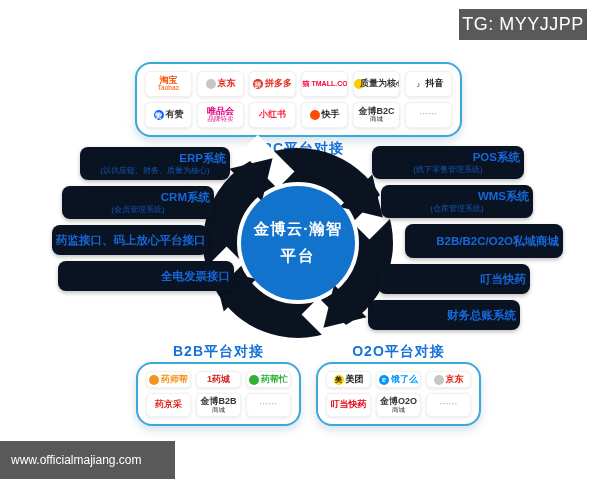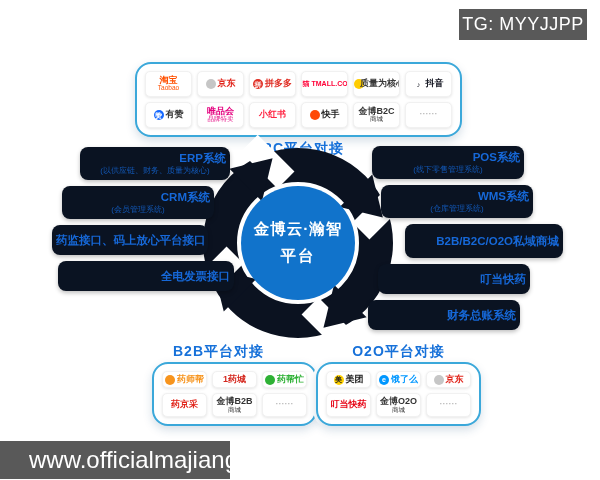--- a/index.html
+++ b/index.html
@@ -4,31 +4,31 @@
 <style>
   * { margin:0; padding:0; box-sizing:border-box; }
   html,body { width:600px; height:480px; background:#fff; overflow:hidden;
               font-family:"Liberation Sans","DejaVu Sans",sans-serif; }
   .stage { position:relative; width:600px; height:480px; background:#fff; }
 
   
   .tg-badge { position:absolute; left:459px; top:9px; width:128px; height:31px;
               background:#595959; color:#fff; font-size:18px;
               display:flex; align-items:center; justify-content:center; letter-spacing:.5px; }
-  .watermark { position:absolute; left:0; top:441px; width:230px; height:38px;
-               background:#595959; color:#fff; font-size:24px;
-               display:flex; align-items:center; padding-left:29px; }
+  .watermark { position:absolute; left:0; top:441px; width:175px; height:38px;
+               background:#595959; color:#fff; font-size:12px;
+               display:flex; align-items:center; padding-left:11px; }
 
   
   .panel { position:absolute; background:#fff; border:2px solid #3ba8da; border-radius:16px;
            box-shadow:0 4px 10px rgba(30,80,120,.18), 0 0 0 3px #fff;
            display:grid; gap:5px; padding:7px 8px; }
   .panel-top { left:135px; top:62px; width:327px; height:75px;
                grid-template-columns:repeat(6,1fr); }
-  .panel-b2b { left:152px; top:362px; width:165px; height:64px;
+  .panel-b2b { left:136px; top:362px; width:165px; height:64px;
                grid-template-columns:repeat(3,1fr); }
   .panel-o2o { left:316px; top:362px; width:165px; height:64px;
                grid-template-columns:repeat(3,1fr); }
 
   .logo-tile { background:#fff; border:1px solid #f1f1f1; border-radius:5px;
                box-shadow:0 1px 3px rgba(0,0,0,.10);
                display:flex; align-items:center; justify-content:center; gap:2px;
                overflow:hidden; min-width:0; }
   .logo-icon { display:inline-flex; align-items:center; justify-content:center;
                width:10px; height:10px; border-radius:50%; font-size:7px; font-weight:bold;

